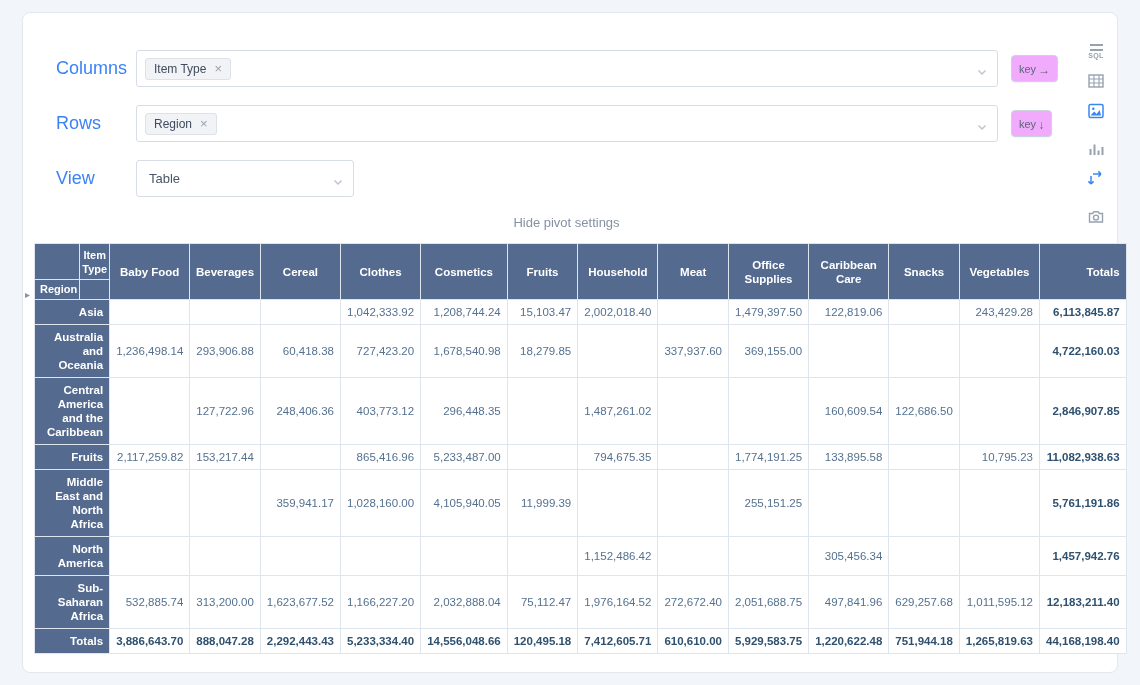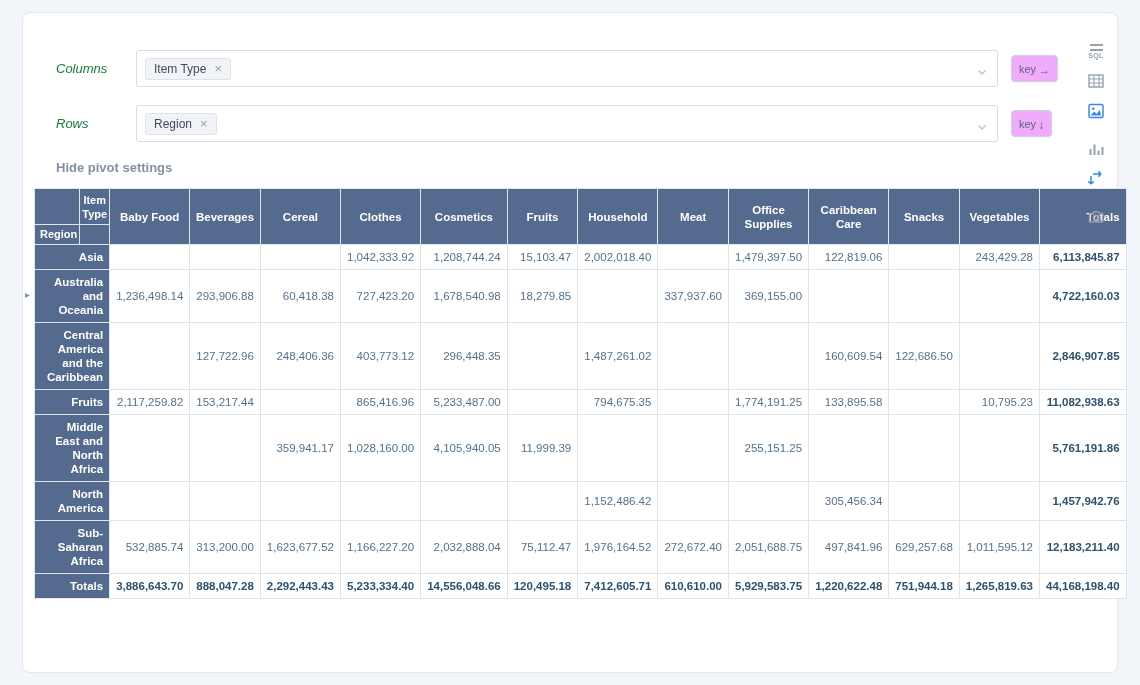--- a/index.html
+++ b/index.html
@@ -4,35 +4,35 @@
 <style>
   * { margin:0; padding:0; box-sizing:border-box; }
   html,body { width:1140px; height:685px; font-family:"Liberation Sans",sans-serif;
               background:#f2f5f9; overflow:hidden; position:relative; }
   .card { position:absolute; left:22px; top:12px; width:1096px; height:661px;
           background:#fff; border:1px solid #e2e8f0; border-radius:8px; }
 
   
   .settings { padding:37px 0 0 33px; }
   .ctrl-row { display:flex; align-items:center; margin-bottom:18px; }
-  .ctrl-label { width:80px; font-size:13px; color:#15803d; flex:0 0 80px;font-style:italic; }
+  .ctrl-label { width:80px; font-size:18px; color:#3b82f6; flex:0 0 80px; }
   .select { height:37px; border:1px solid #d7dde6; border-radius:3px; background:#fff;
             display:flex; align-items:center; padding:0 26px 0 8px; position:relative; cursor:pointer; }
   .select.wide { width:862px; }
   .select.mid  { width:218px; margin-right:15px; }
   .select .chev { position:absolute; right:9px; top:13px; }
   .sel-value { font-size:13px; color:#4a5565; padding-left:4px; white-space:nowrap; }
   .tag { display:inline-flex; align-items:center; gap:8px; background:#f1f3f6;
          border:1px solid #dde2e9; border-radius:3px; padding:3px 8px; font-size:12px; color:#414c5e; }
   .tag-x { color:#98a1b0; font-size:13px; line-height:1; cursor:pointer; }
   .key-btn { margin-left:13px; height:27px; padding:0 7px; background:#f0abfc; border:1px solid #cbd3de;
              border-radius:4px; font-size:11px; color:#5a6676; display:inline-flex; align-items:center;
              gap:2px; font-family:inherit; cursor:pointer; box-shadow:0 1px 1px rgba(60,80,110,.06); }
   .key-btn .arrow { font-size:12px; position:relative; top:1px; }
-  .hide-link { text-align:left; font-size:13px; color:#8591a3; margin:8px 40px 13px 0; cursor:pointer;font-weight:bold; }
+  .hide-link { text-align:center; font-size:13px; color:#8591a3; margin:8px 40px 13px 0; cursor:pointer; }
 
   
   table.pivot { border-collapse:collapse; table-layout:fixed; margin-left:11px;
                 font-size:11.5px; line-height:14px; }
   .pivot th, .pivot td { border:1px solid #dfe5ed; overflow:hidden; }
   .pivot th { background:#546a8f; color:#fff; font-weight:bold; }
   .pivot thead tr.r1 { height:36px; }
   .pivot thead tr.r2 { height:20px; }
   .pivot th.collabel { text-align:center; padding:3px 4px; vertical-align:middle; }
   .pivot th.totcol   { text-align:right; padding:3px 6px; }
@@ -93,20 +93,31 @@
             </svg>
         </span>
       </div>
       <button class="key-btn">
         <span>key</span>
         <span class="arrow">↓</span>
       </button>
     </div>
 
 
+    <div class="ctrl-row">
+      <div class="ctrl-label">View</div>
+      <div class="select mid">
+        <span class="sel-value">Table</span>
+        <span class="chev">
+          <svg width="12" height="12" viewBox="0 0 12 12">
+              <path d="M2.5 4.5L6 8l3.5-3.5" fill="none" stroke="#bcc5d2" stroke-width="1.5"></path>
+            </svg>
+        </span>
+      </div>
+    </div>
 
     <div class="hide-link">Hide pivot settings</div>
   </div>
 
   <span class="expand-handle">▸</span>
 
   <table class="pivot">
       <colgroup>
         <col style="width:54px">
         <col style="width:34px">

